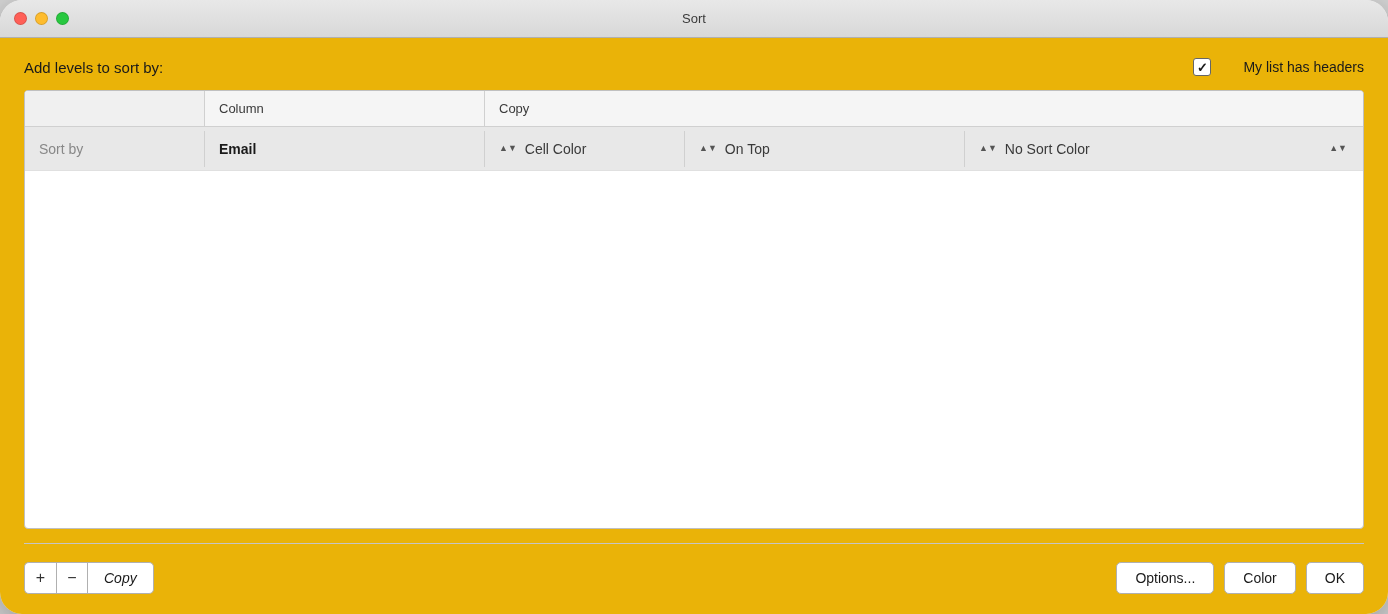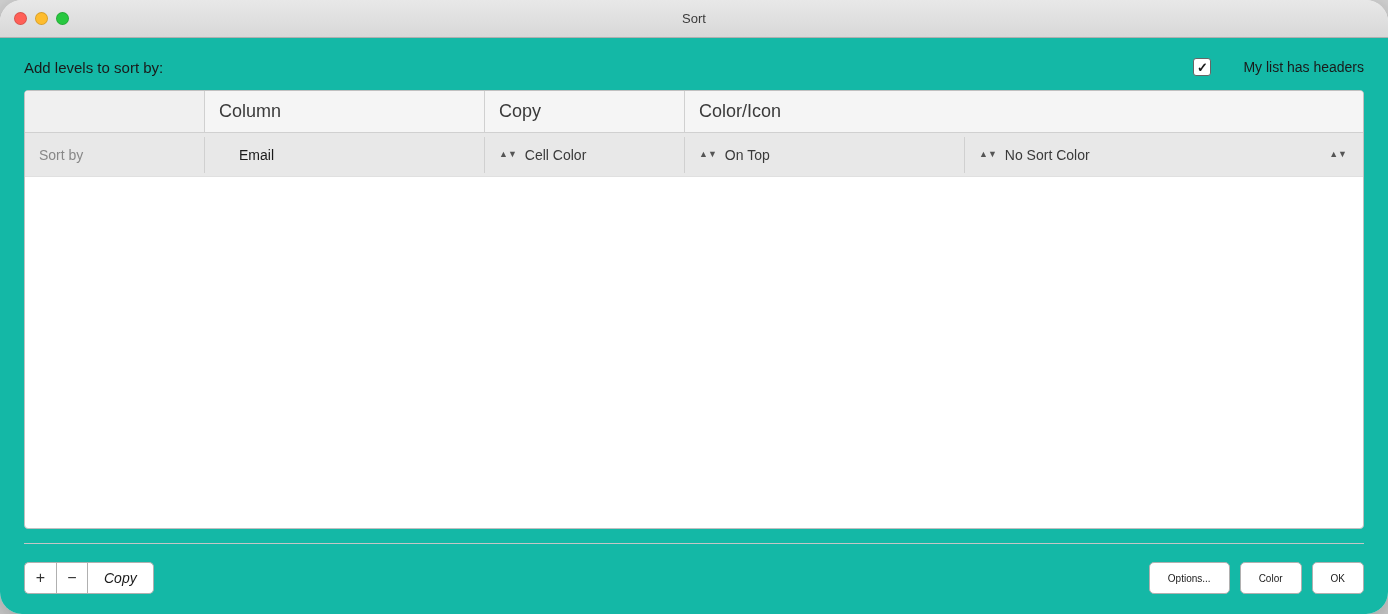--- a/index.html
+++ b/index.html
@@ -65,21 +65,21 @@
       font-weight: 500;
       color: #3a3a3a;
     }
 
     .content {
       flex: 1;
       padding: 20px 24px 16px 24px;
       display: flex;
       flex-direction: column;
       gap: 14px;
-      background: #14b8a6;
+      background: #eab308;
     }
 
     .top-bar {
       display: flex;
       align-items: center;
       justify-content: space-between;
     }
 
     .add-levels-label {
       font-size: 15px;
@@ -128,21 +128,21 @@
 
     .table-header {
       display: grid;
       grid-template-columns: 180px 280px 200px 280px 1fr;
       background: #f5f5f5;
       border-bottom: 1px solid #d0d0d0;
     }
 
     .table-header-cell {
       padding: 10px 14px;
-      font-size: 18px;
+      font-size: 13px;
       color: #3a3a3a;
       border-right: 1px solid #d0d0d0;
       font-weight: 400;
     }
 
     .table-header-cell:last-child {
       border-right: none;
     }
 
     .table-header-cell.empty {
@@ -175,23 +175,22 @@
     .table-row-cell:last-child {
       border-right: none;
     }
 
     .sort-by-label {
       color: #888;
       font-size: 14px;
     }
 
     .column-value {
-      font-weight: 400;
-      color: #1a1a1a;
-      margin-left: 20px;
+      font-weight: 700;
+      color: #1a1a1a;
     }
 
     .dropdown-indicator {
       display: inline-flex;
       flex-direction: column;
       gap: 1px;
       margin-right: 2px;
       color: #555;
       font-size: 9px;
       line-height: 1;
@@ -250,21 +249,21 @@
       gap: 10px;
     }
 
     .action-btn {
       height: 32px;
       background: white;
       border: 1px solid #b0b0b0;
       border-radius: 5px;
       padding: 0 18px;
       cursor: pointer;
-      font-size: 10px;
+      font-size: 14px;
       color: #1a1a1a;
     }
 
     .action-btn.ok-btn {
       background: white;
     }
 
     .divider-line {
       width: 100%;
       height: 1px;
@@ -297,21 +296,20 @@
         <span class="headers-label">My list has headers</span>
       </div>
     </div>
 
     <div class="table-container">
 
       <div class="table-header">
         <div class="table-header-cell empty"></div>
         <div class="table-header-cell">Column</div>
         <div class="table-header-cell">Copy</div>
-        <div class="table-header-cell">Color/Icon</div>
       </div>
 
       <div class="table-body">
         <div class="table-row">
           <div class="table-row-cell">
             <span class="sort-by-label">Sort by</span>
           </div>
           <div class="table-row-cell">
             <span class="column-value">Email</span>
           </div>

